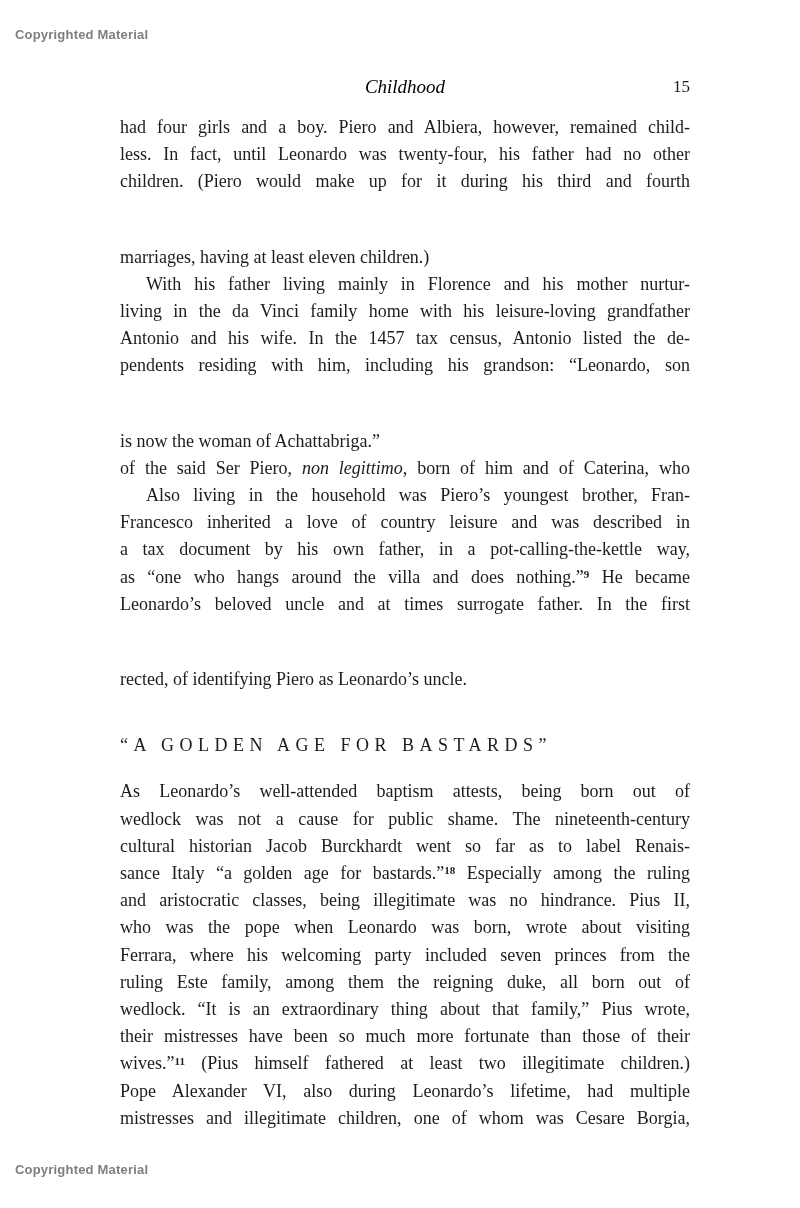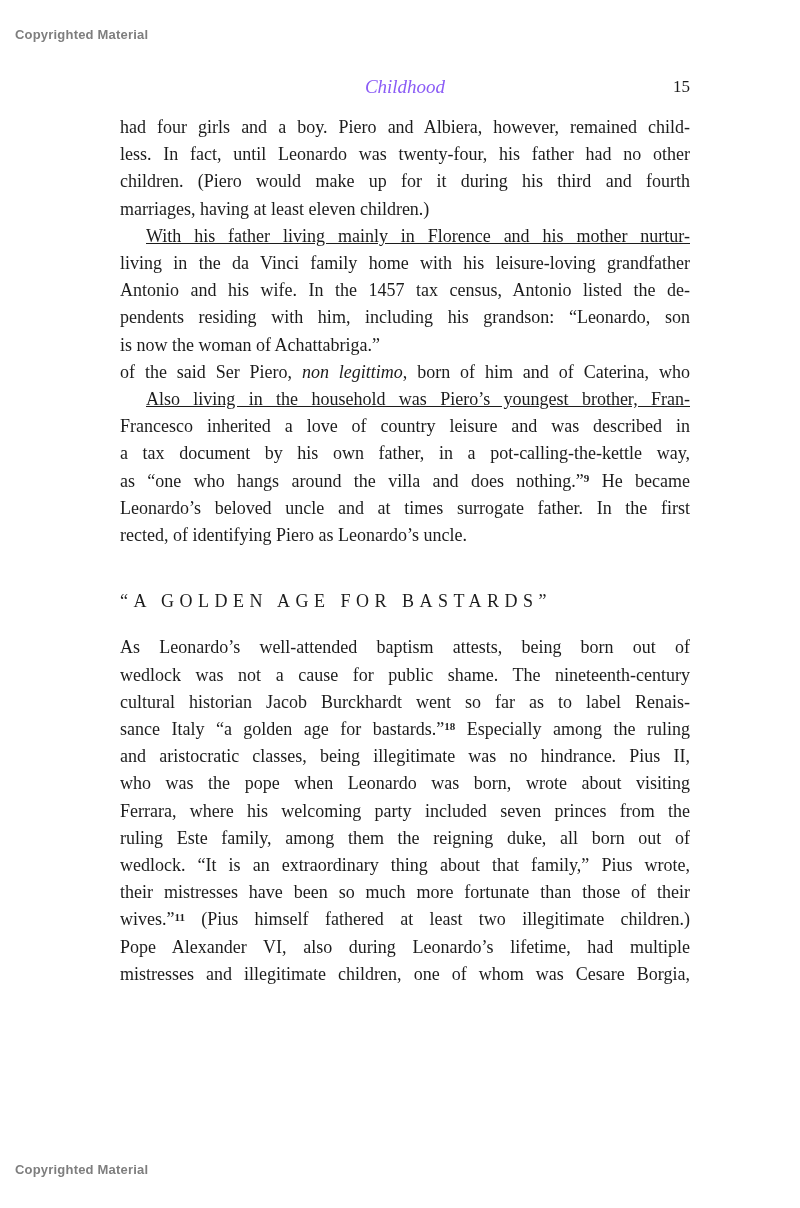--- a/index.html
+++ b/index.html
@@ -36,21 +36,21 @@
     top: 76px;
     left: 120px;
     width: 570px;
     height: 26px;
   }
   .chapter-title {
     display: block;
     text-align: center;
     font-style: italic;
     font-size: 19px;
-    color: #8b5cf6;
+    color: #000000;
   }
   .page-number {
     position: absolute;
     right: 0;
     top: 1px;
     font-size: 17px;
     font-style: normal;
     color: #1c1c1c;
   }
 
@@ -62,24 +62,24 @@
     font-size: 18px;
     line-height: 27.2px;
   }
   .paragraph { margin: 0; }
   .line {
     text-align: justify;
     text-align-last: justify;
   }
   .line.last {
     text-align-last: left;
+    margin-top: 48px;
   }
   .line.indent {
     text-indent: 26px;
-    text-decoration: underline;
   }
   .line i { font-style: italic; }
   .line sup {
     font-size: 11px;
     line-height: 0;
     vertical-align: baseline;
     position: relative;
     top: -0.45em;
     font-weight: bold;
   }

